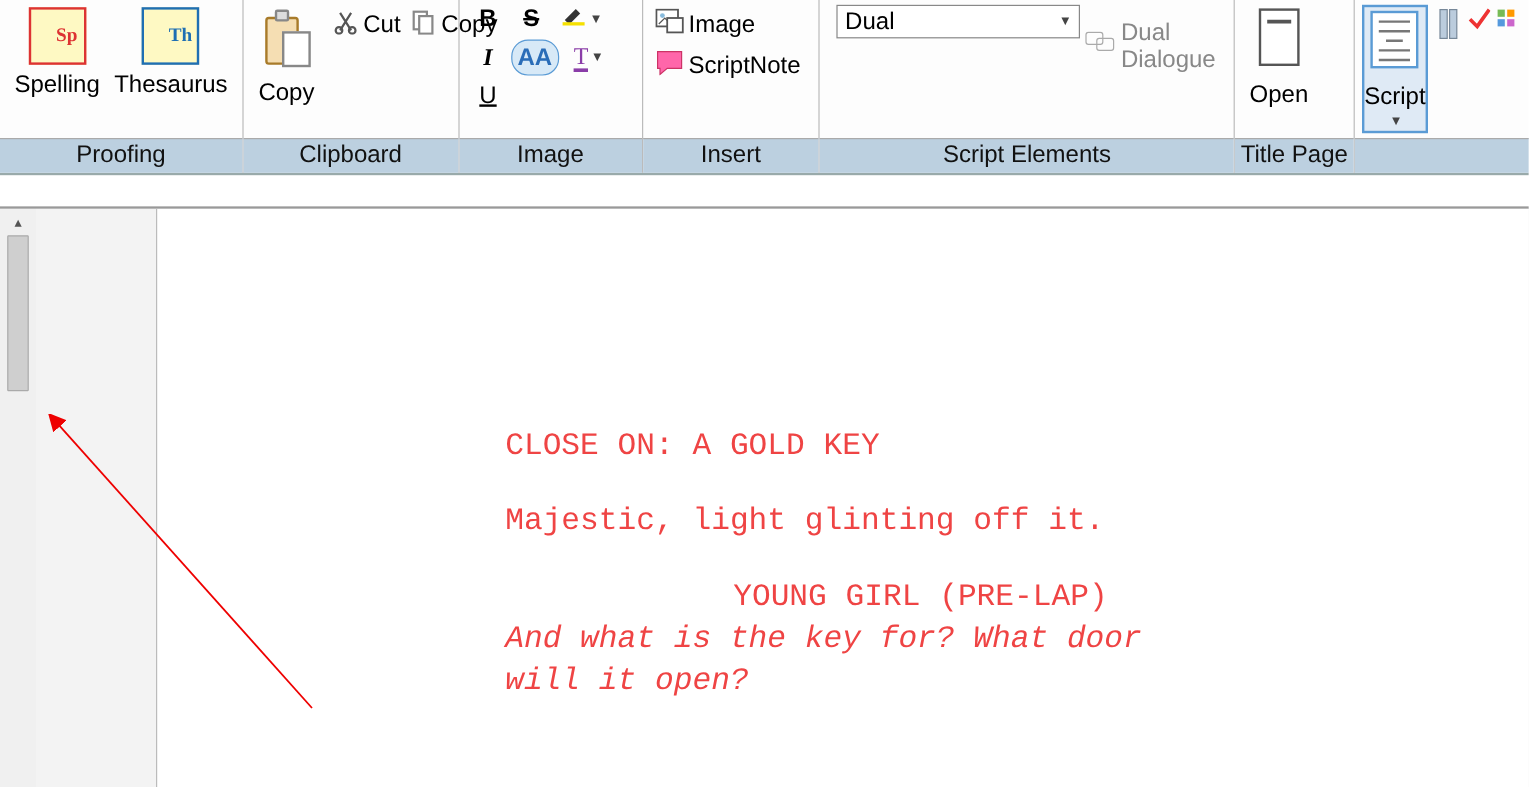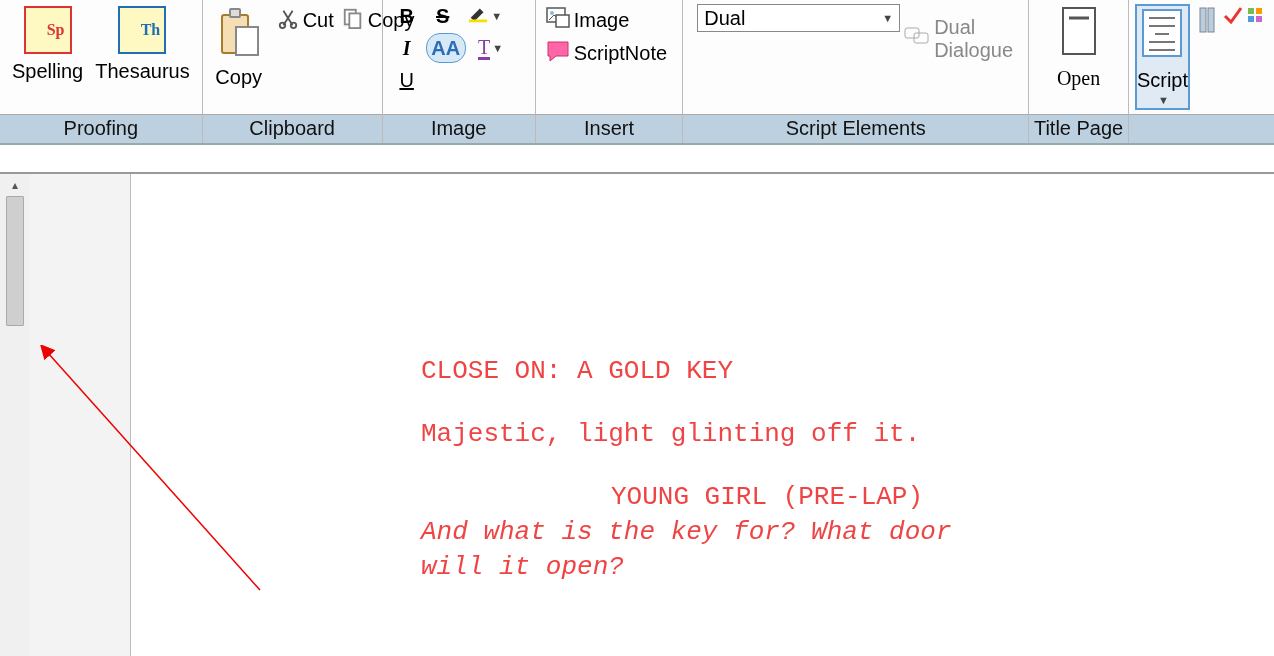--- a/index.html
+++ b/index.html
@@ -282,21 +282,21 @@
               </svg>
           </span>
           <span>Dual Dialogue</span>
         </div>
       </div>
     </div>
     <div class="group-label">Script Elements</div>
   </div>
 
   <div class="group" style="width:108px;">
-    <div class="group-body" style="justify-content:center;font-family:Liberation Serif, serif;">
+    <div class="group-body" style="justify-content:flex-start;">
       <div class="vbtn">
         <span>
           <svg width="44" height="52" viewBox="0 0 44 52">
               <rect x="6" y="2" width="32" height="46" stroke="#555" stroke-width="2" fill="#fff"></rect>
               <line x1="12" y1="12" x2="32" y2="12" stroke="#555" stroke-width="3"></line>
             </svg>
         </span>
         <span class="lbl">Open</span>
       </div>
     </div>

